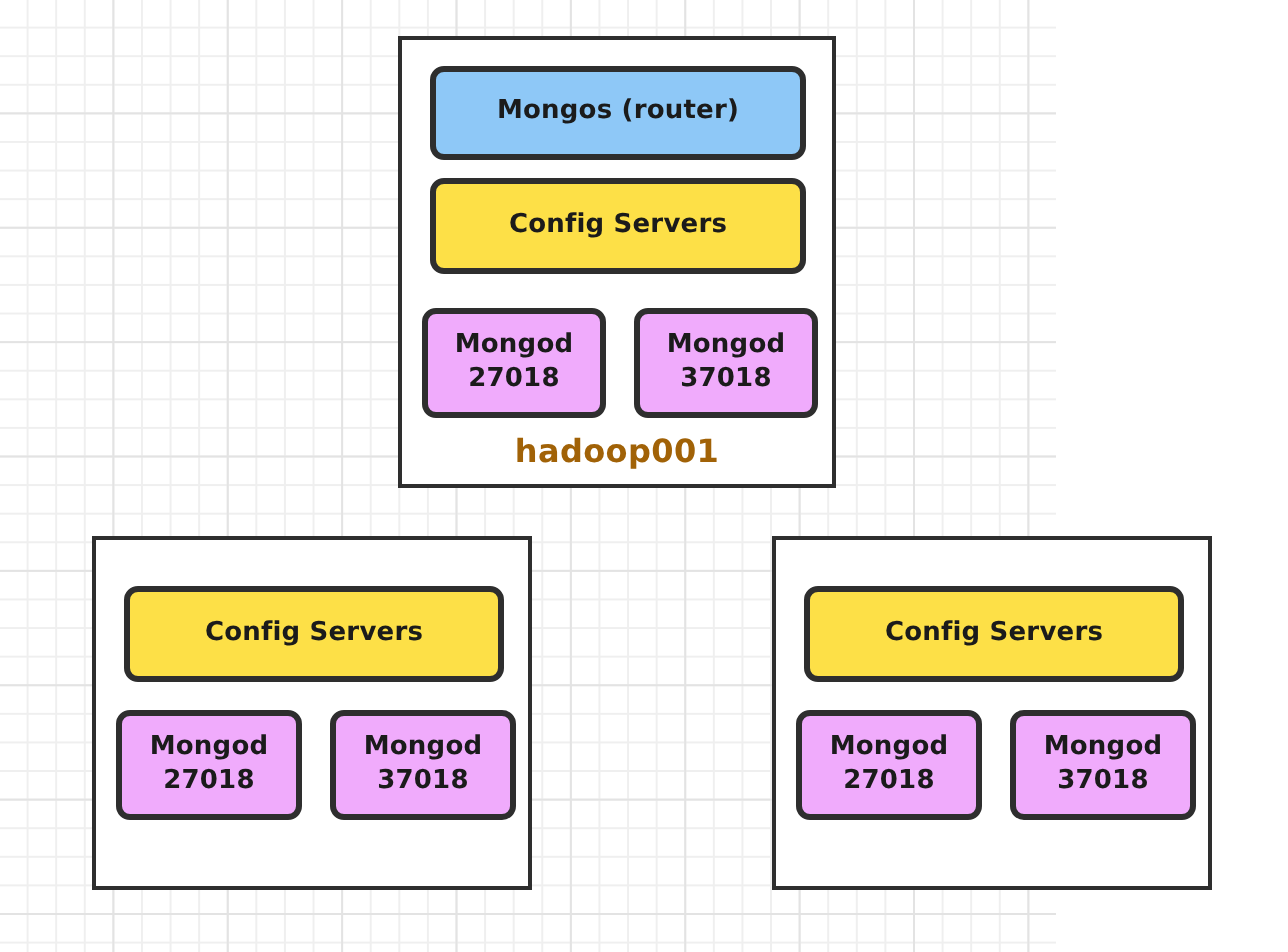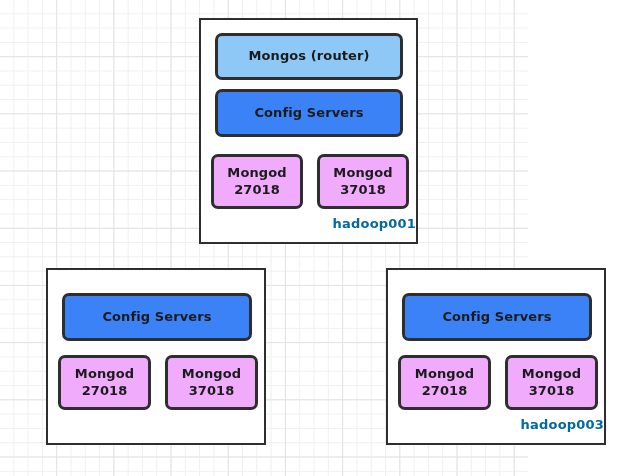--- a/index.html
+++ b/index.html
@@ -51,37 +51,37 @@
     justify-content: center;
     text-align: center;
     color: #1b1b1b;
     font-weight: bold;
     font-size: 13px;
     line-height: 1.25;
     letter-spacing: 0.1px;
   }
 
   .node.router   { background: #8ec8f7; }
-  .node.config   { background: #3b82f6; }
+  .node.config   { background: #fde047; }
   .node.mongod   { background: #f0abfc; }
 
   .node .lines {
     display: block;
   }
   .node .lines span {
     display: block;
   }
 
   
   .host-label {
     position: absolute;
-    text-align: right;
-    color: #0369a1;
+    text-align: center;
+    color: #a16207;
     font-weight: bold;
-    font-size: 13px;
+    font-size: 16px;
     letter-spacing: 0.2px;
     white-space: nowrap;
   }
 </style>
 </head>
 <body>
 
 <div id="canvas">
 
   <div class="host" style="left:199px; top:18px; width:219px; height:226px;">
@@ -154,16 +154,15 @@
       </span>
     </div>
 
     <div class="node mongod" style="left:117px; top:85px; width:93px; height:55px;">
       <span class="lines">
         <span>Mongod</span>
         <span>37018</span>
       </span>
     </div>
 
-    <div class="host-label" style="left:0; top:147px; width:216px;">hadoop003</div>
   </div>
 
 </div>
 
 </body></html>

